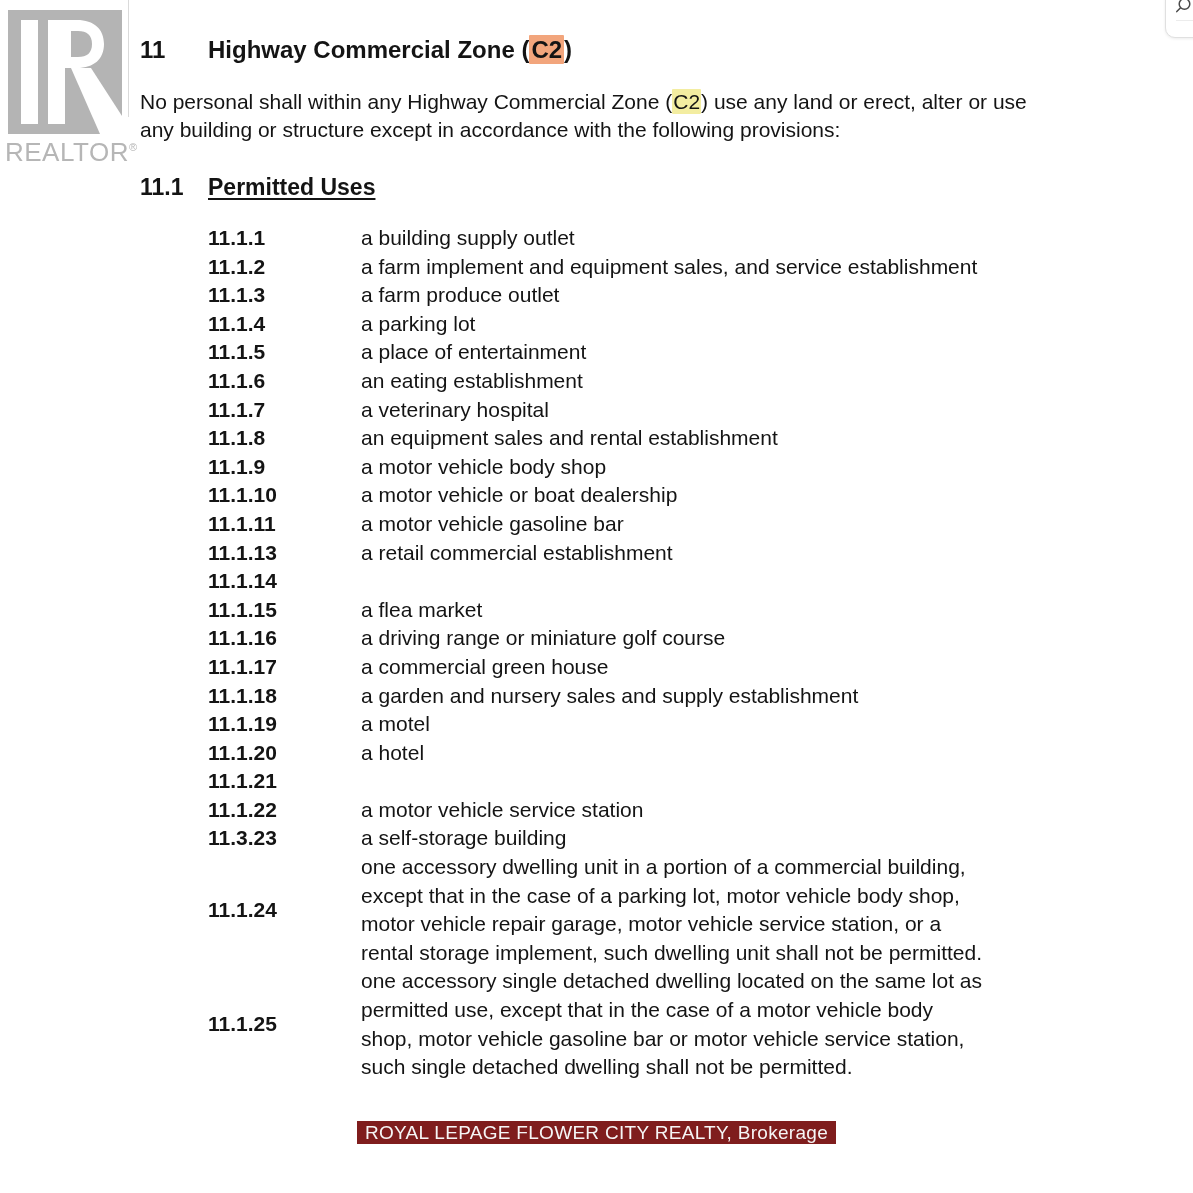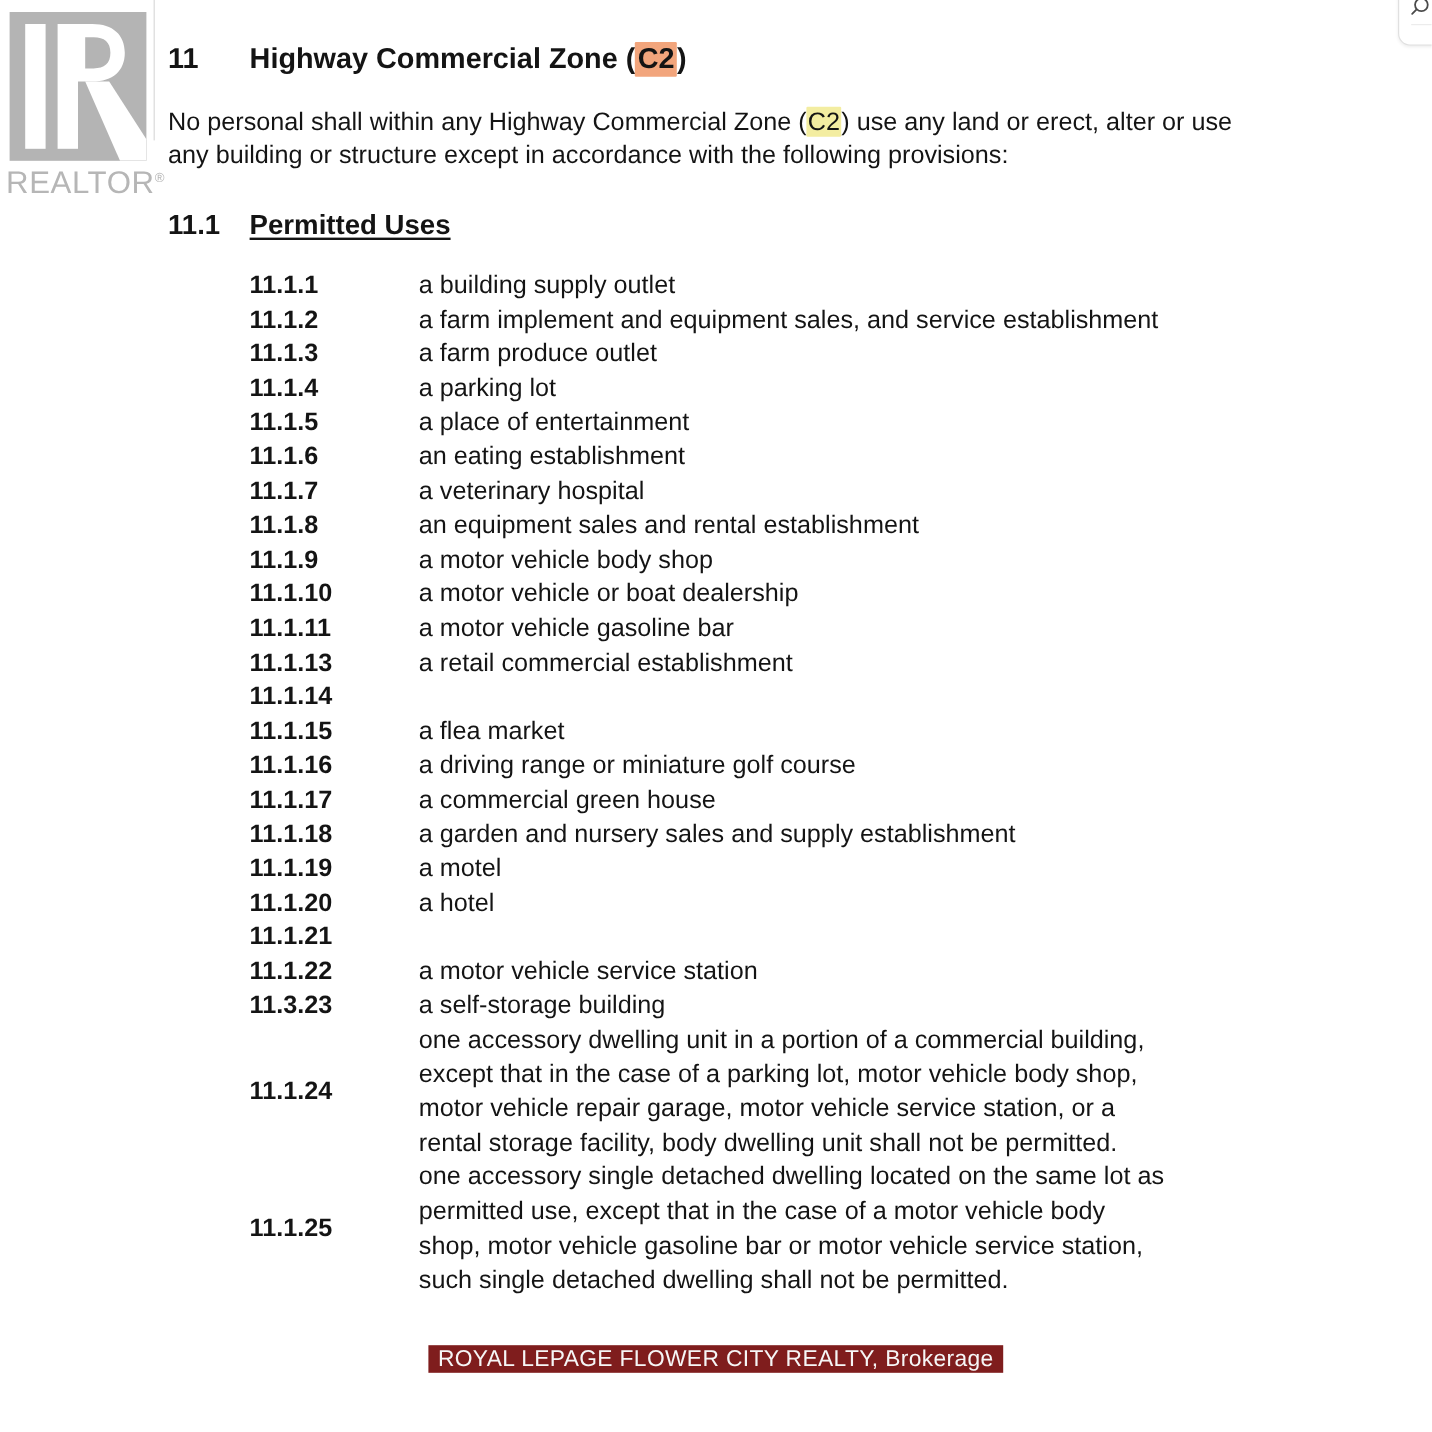--- a/index.html
+++ b/index.html
@@ -37,21 +37,21 @@
 
   .intro{position:absolute;top:88px;left:0;width:905px;font-size:21px;line-height:27.5px;}
 
   .section-head{position:absolute;top:174px;left:0;display:flex;font-weight:bold;font-size:23px;white-space:nowrap;}
   .section-head .h-num{width:68px;flex-shrink:0;}
   .section-title{text-decoration:underline;text-decoration-thickness:2px;text-underline-offset:3px;}
 
   .uses{position:absolute;left:68px;top:224px;font-size:21px;line-height:28.6px;}
   .row{display:flex;align-items:center;}
   .row .num{width:141px;flex-shrink:0;font-weight:bold;}
-  .row .txt{width:705px;}
+  .row .txt{width:705px;margin-left:12px;}
 
   
   .footer-mark{
     position:absolute;left:357px;top:1121px;width:479px;height:23px;
     background:#7f1d1d;color:#f6f6f6;font-size:19px;line-height:23px;
     text-align:center;letter-spacing:0.3px;white-space:nowrap;
   }
 </style>
 </head>
 <body>
@@ -219,21 +219,21 @@
         <span class="txt">
           <div>a self-storage building</div>
         </span>
       </div>
       <div class="row">
         <span class="num">11.1.24</span>
         <span class="txt">
           <div>one accessory dwelling unit in a portion of a commercial building,</div>
           <div>except that in the case of a parking lot, motor vehicle body shop,</div>
           <div>motor vehicle repair garage, motor vehicle service station, or a</div>
-          <div>rental storage facility, body dwelling unit shall not be permitted.</div>
+          <div>rental storage implement, such dwelling unit shall not be permitted.</div>
         </span>
       </div>
       <div class="row">
         <span class="num">11.1.25</span>
         <span class="txt">
           <div>one accessory single detached dwelling located on the same lot as</div>
           <div>permitted use, except that in the case of a motor vehicle body</div>
           <div>shop, motor vehicle gasoline bar or motor vehicle service station,</div>
           <div>such single detached dwelling shall not be permitted.</div>
         </span>

